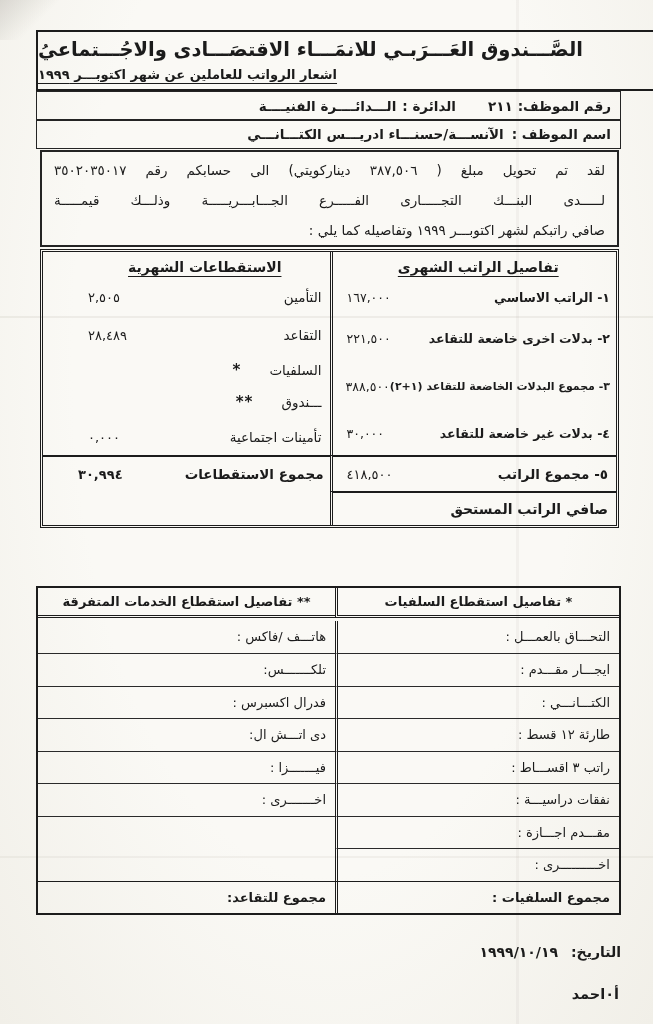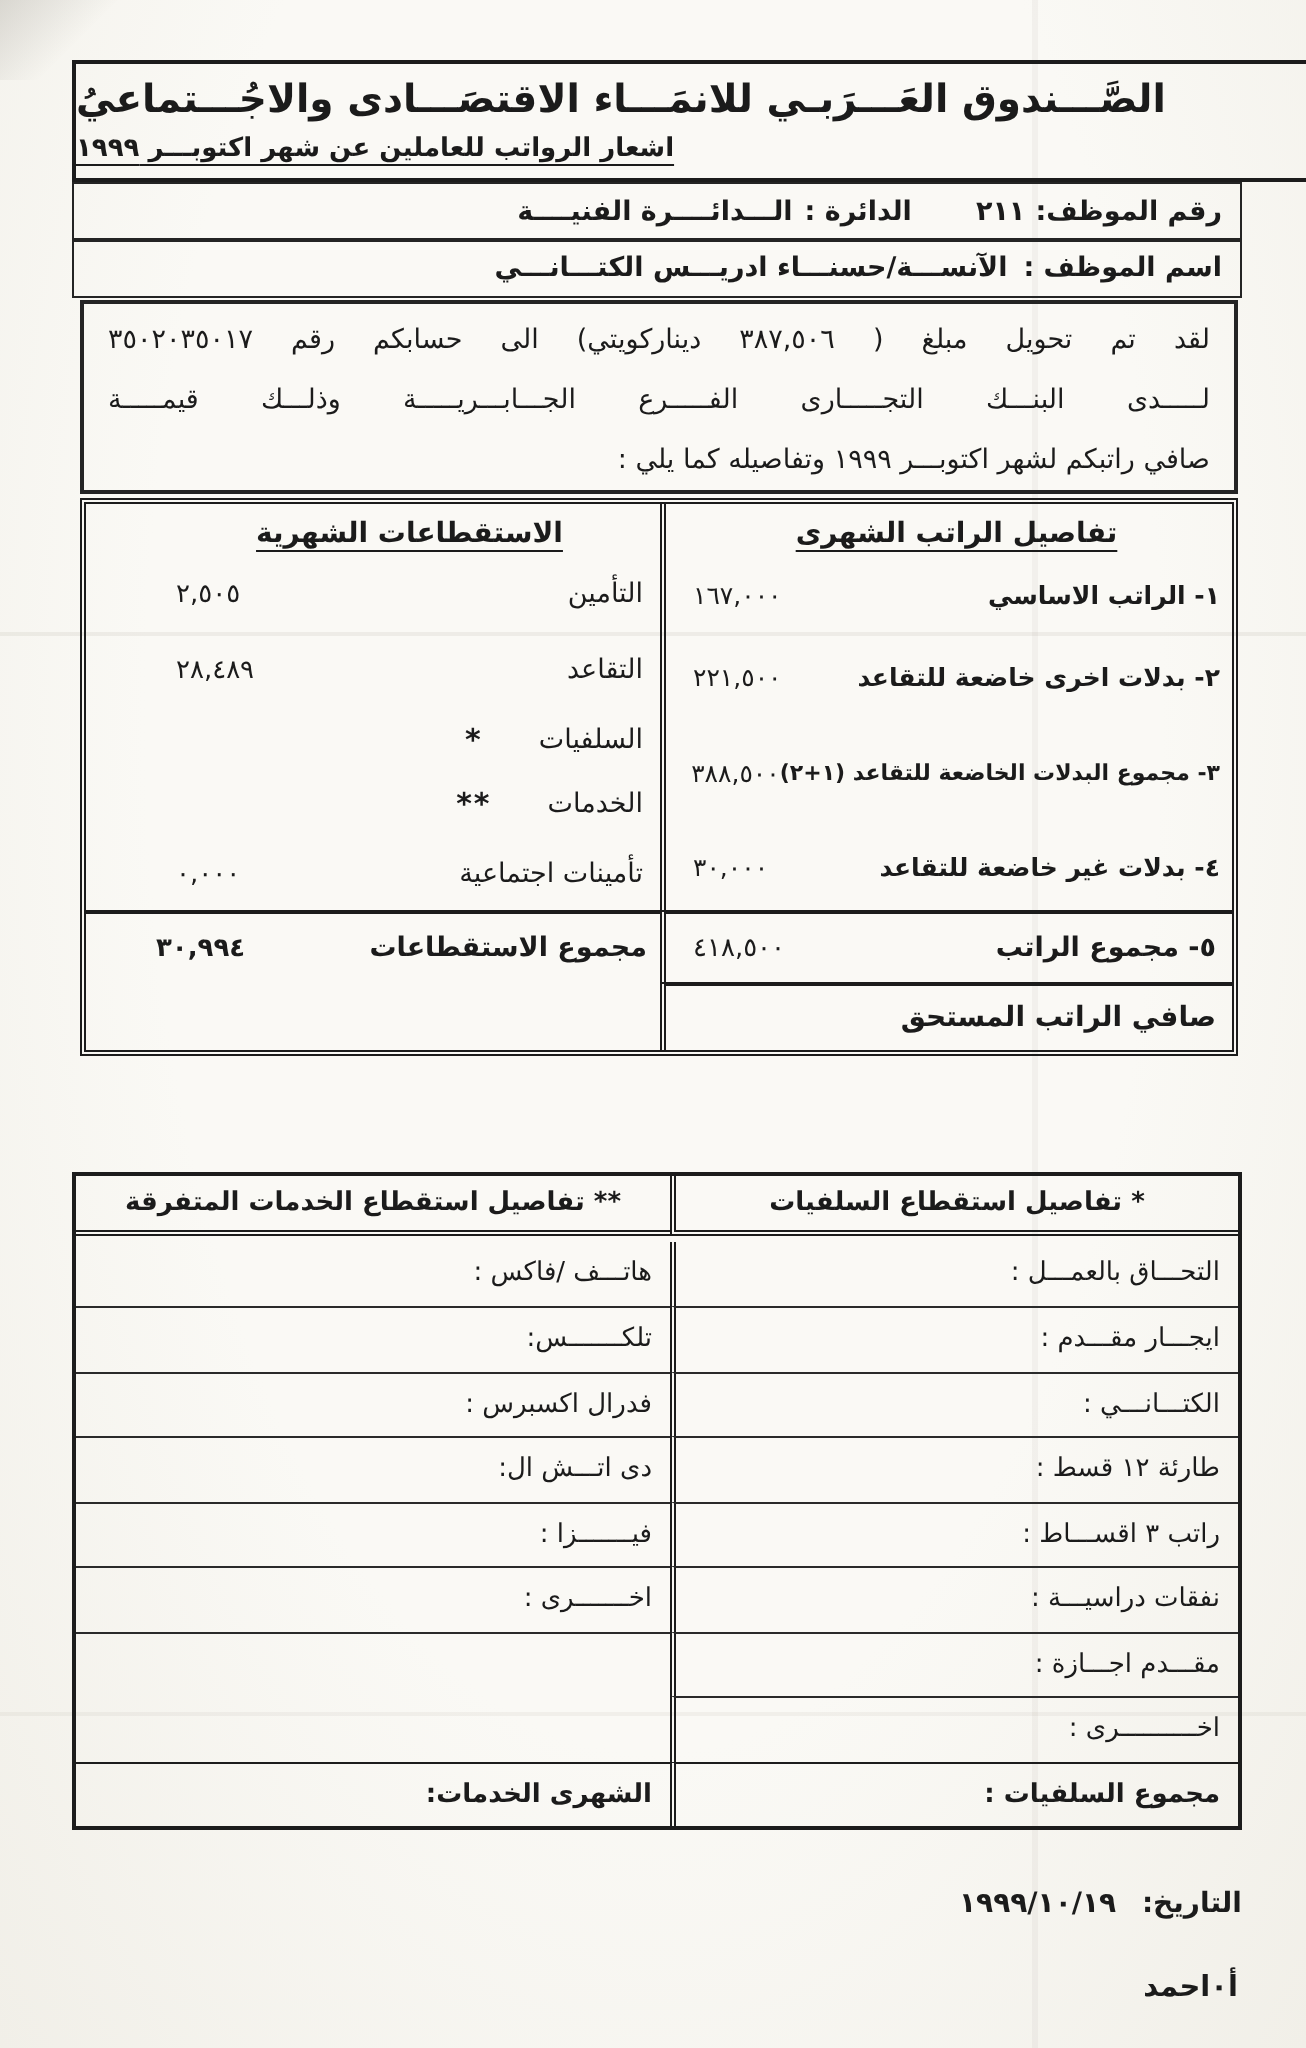--- a/index.html
+++ b/index.html
@@ -136,21 +136,21 @@
       </div>
       <div class="ded-item dd2">
         <span class="lbl">التقاعد</span>
         <span class="val">٢٨,٤٨٩</span>
       </div>
       <div class="ded-item dd3 markrow">
         <span class="lbl">السلفيات</span>
         <span class="mark">*</span>
       </div>
       <div class="ded-item dd4 markrow">
-        <span class="lbl">الخدمات</span>
+        <span class="lbl">ـــندوق</span>
         <span class="mark">**</span>
       </div>
       <div class="ded-item dd5">
         <span class="lbl">تأمينات اجتماعية</span>
         <span class="val">٠,٠٠٠</span>
       </div>
     </div>
 
     <div class="st-cell c-r rule-top tot-row tot-sal">
       <span class="lbl">٥- مجموع الراتب</span>
@@ -186,21 +186,21 @@
     <div class="dt-cell dt-r dt-line">نفقات دراسيـــة :</div>
     <div class="dt-cell dt-line">اخـــــــرى :</div>
 
     <div class="dt-cell dt-r dt-line">مقـــدم اجـــازة :</div>
     <div class="dt-cell dt-line"></div>
 
     <div class="dt-cell dt-r dt-line">اخــــــــــرى :</div>
     <div class="dt-cell no-top"></div>
 
     <div class="dt-cell dt-r dt-foot">مجموع السلفيات :</div>
-    <div class="dt-cell dt-foot">الشهرى الخدمات:</div>
+    <div class="dt-cell dt-foot">مجموع للتقاعد:</div>
   </div>
 
   <div class="date-line">
     <span>التاريخ:</span>
     <span class="dv">١٩٩٩/١٠/١٩</span>
   </div>
   <div class="signature">أ٠احمد</div>
 </div>
 
 </body></html>

